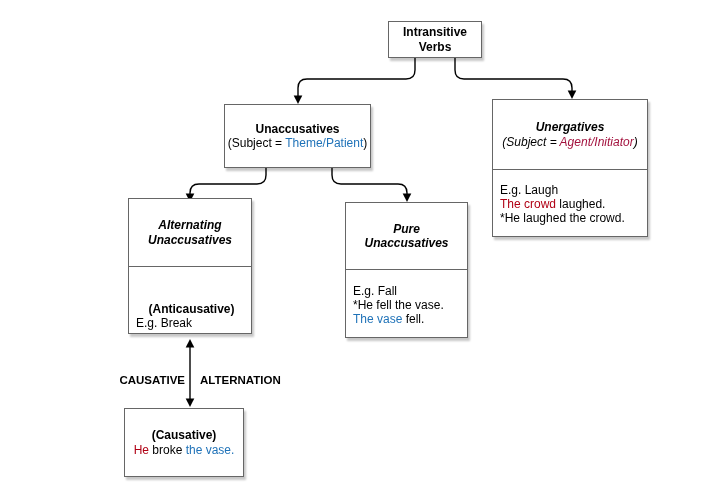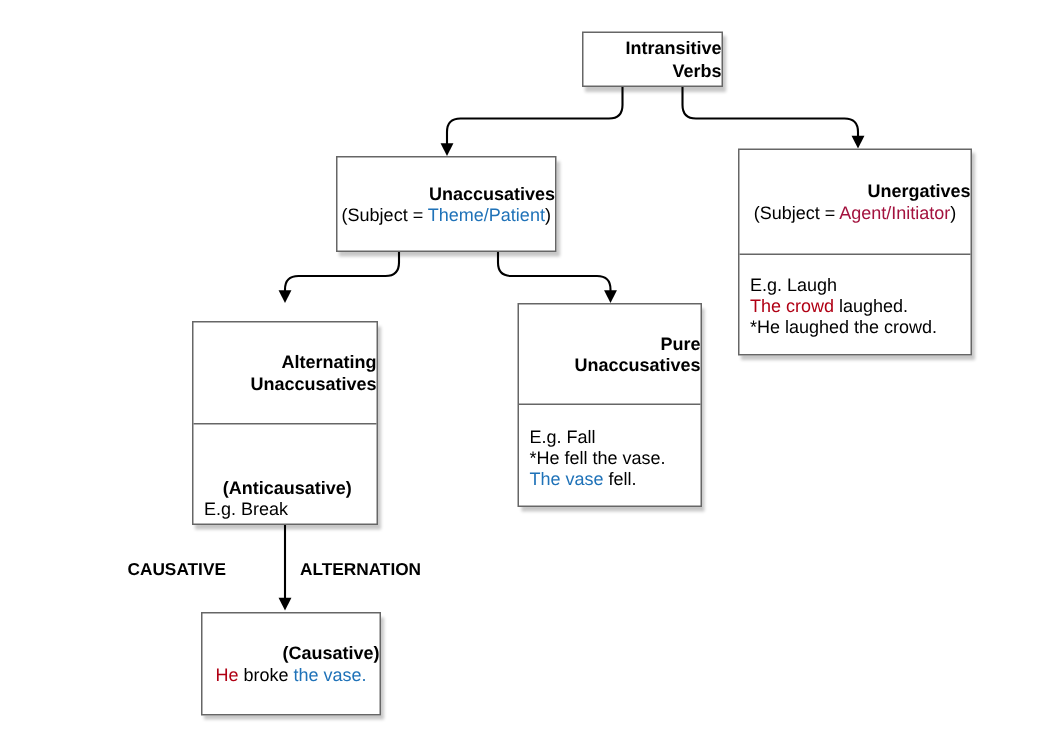--- a/index.html
+++ b/index.html
@@ -39,27 +39,28 @@
     justify-content: center;
     text-align: center;
   }
   .hdr {
     flex: none;
     border-bottom: 1px solid var(--box-border, #666);
     display: flex;
     flex-direction: column;
     justify-content: center;
     text-align: center;
+    font-style: italic;
   }
   .bdy {
     flex: 1;
     padding: 13px 4px 0 7px;
     text-align: left;
   }
-  .b { font-weight: bold; text-align: right; }
+  .b { font-weight: bold; }
   .nowrap { white-space: nowrap; }
   .blue { color: var(--theme-blue, #1f72b8); }
   .role-red { color: var(--agent-red, #a3123e); }
   .sent-red { color: var(--sentence-red, #b00014); }
   .edge-label {
     position: absolute;
     font-weight: bold;
     font-size: 11.5px;
     line-height: 14px;
     white-space: nowrap;
@@ -106,21 +107,21 @@
       <div class="b">Unergatives</div>
       <div class="nowrap"><span>(Subject = </span><span class="role-red">Agent/Initiator</span><span>)</span></div>
     </div>
     <div class="bdy">
       <div>E.g. Laugh</div>
       <div><span class="sent-red">The crowd</span><span> laughed.</span></div>
       <div>*He laughed the crowd.</div>
     </div>
   </div>
 
-  <div class="box" style="left:128px; top:214px; width:124px; height:136px;">
+  <div class="box" style="left:128px; top:198px; width:124px; height:136px;">
     <div class="hdr" style="height:67px;">
       <div class="b">Alternating</div>
       <div class="b">Unaccusatives</div>
     </div>
     <div class="bdy" style="padding-top:12px;">
       <div class="b ctr">(Anticausative)</div>
       <div>E.g. Break</div>
     </div>
   </div>
 
@@ -129,21 +130,21 @@
       <div class="b">Pure</div>
       <div class="b">Unaccusatives</div>
     </div>
     <div class="bdy" style="padding-top:14px;">
       <div>E.g. Fall</div>
       <div>*He fell the vase.</div>
       <div><span class="blue">The vase</span><span> fell.</span></div>
     </div>
   </div>
 
-  <div class="box center-all" style="left:134px; top:408px; width:120px; height:69px;">
+  <div class="box center-all" style="left:124px; top:408px; width:120px; height:69px;">
     <div class="b">(Causative)</div>
     <div class="nowrap"><span class="sent-red">He</span><span> broke </span><span class="blue">the vase.</span></div>
   </div>
 
-  <div class="edge-label" style="left:85px; top:373px; width:100px; text-align:left;">CAUSATIVE</div>
+  <div class="edge-label" style="left:85px; top:373px; width:100px; text-align:right;">CAUSATIVE</div>
   <div class="edge-label" style="left:200px; top:373px;">ALTERNATION</div>
 
 </div>
 
 </body></html>

